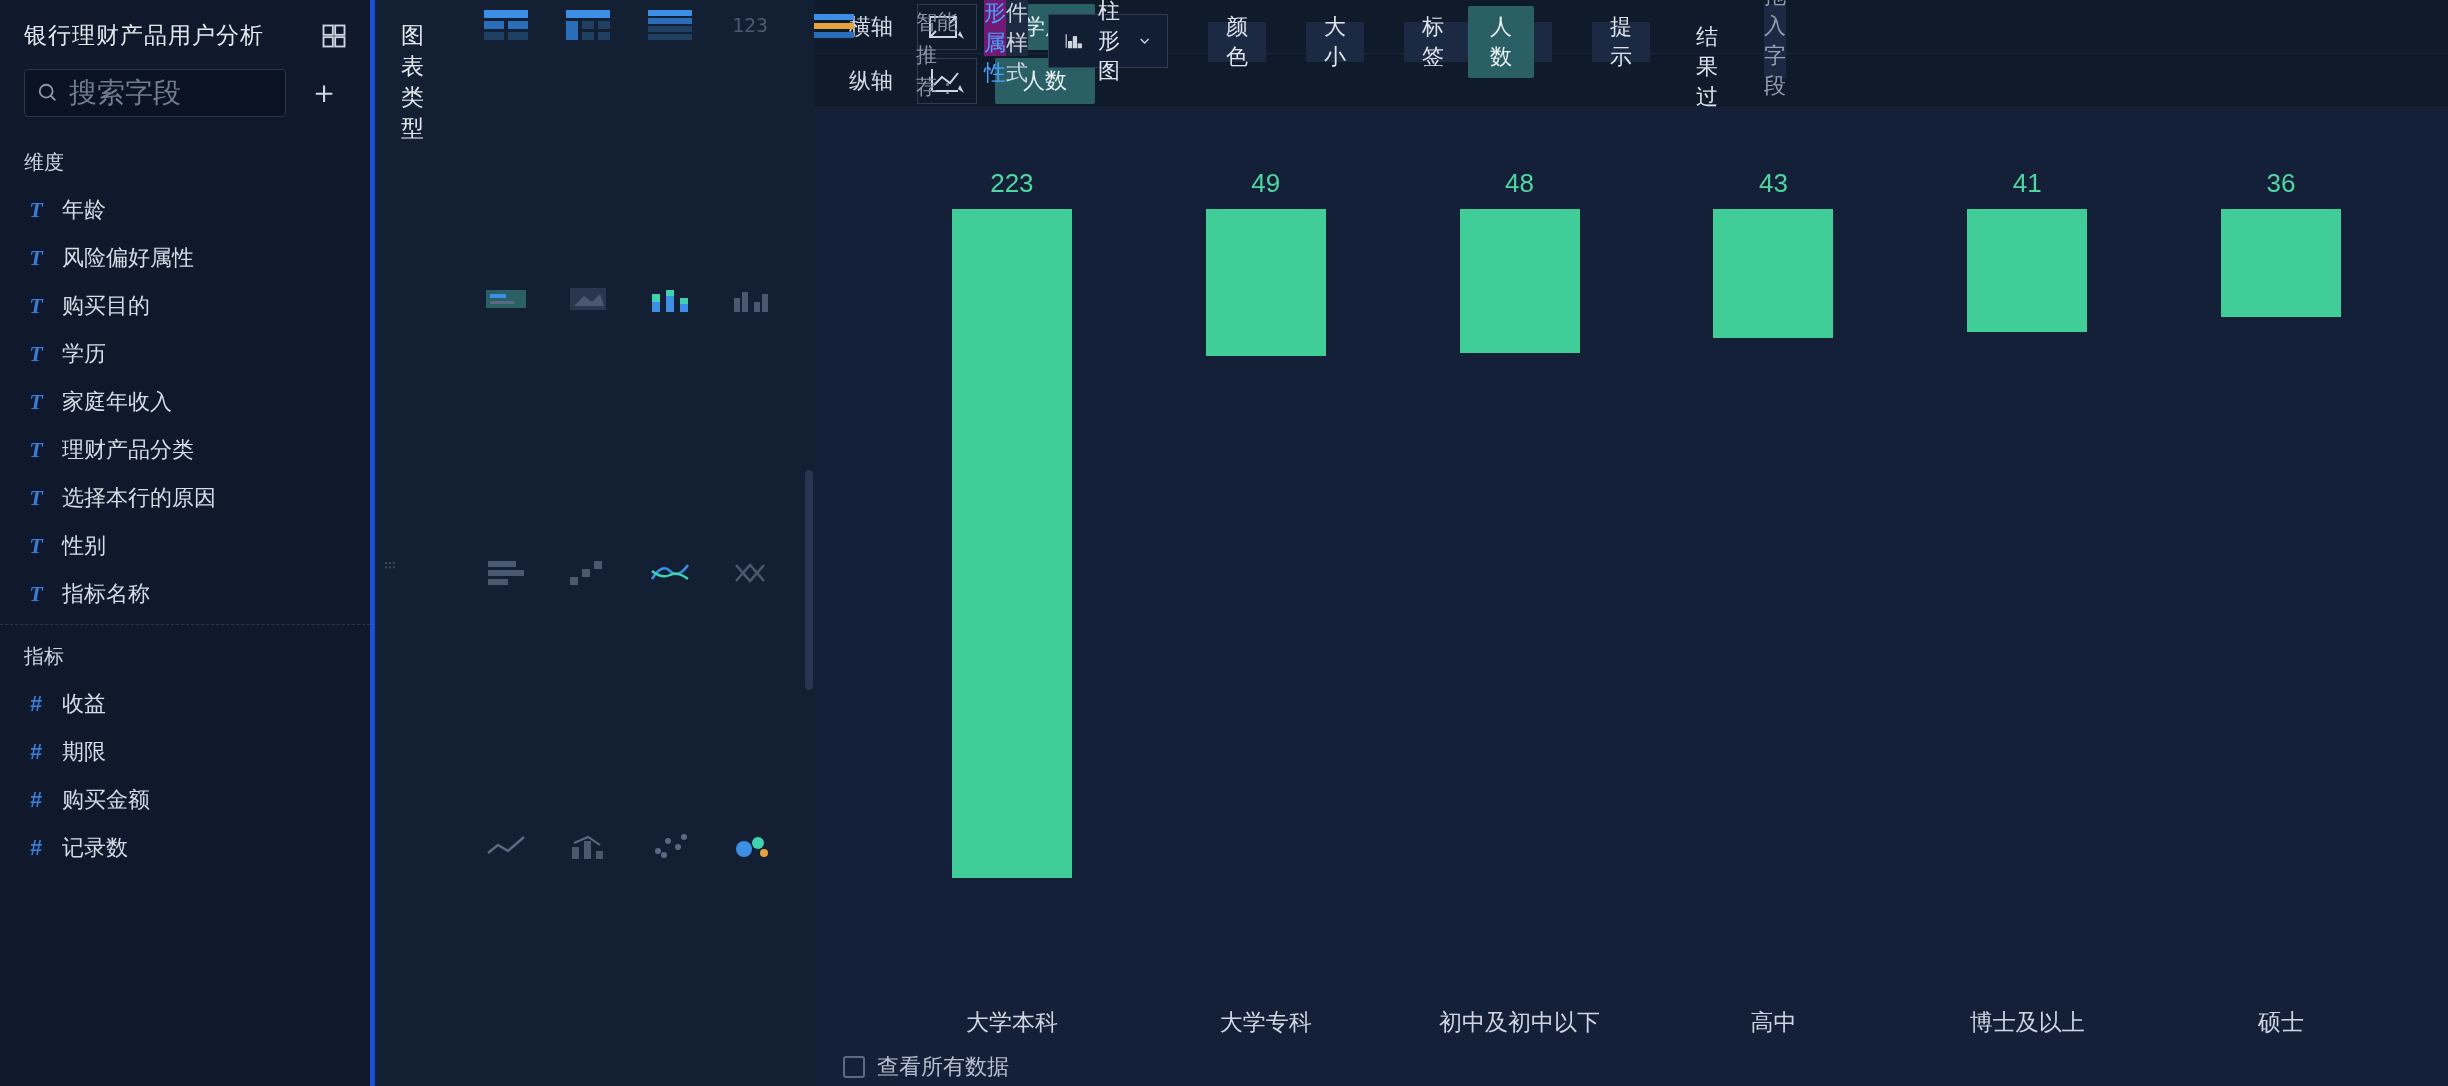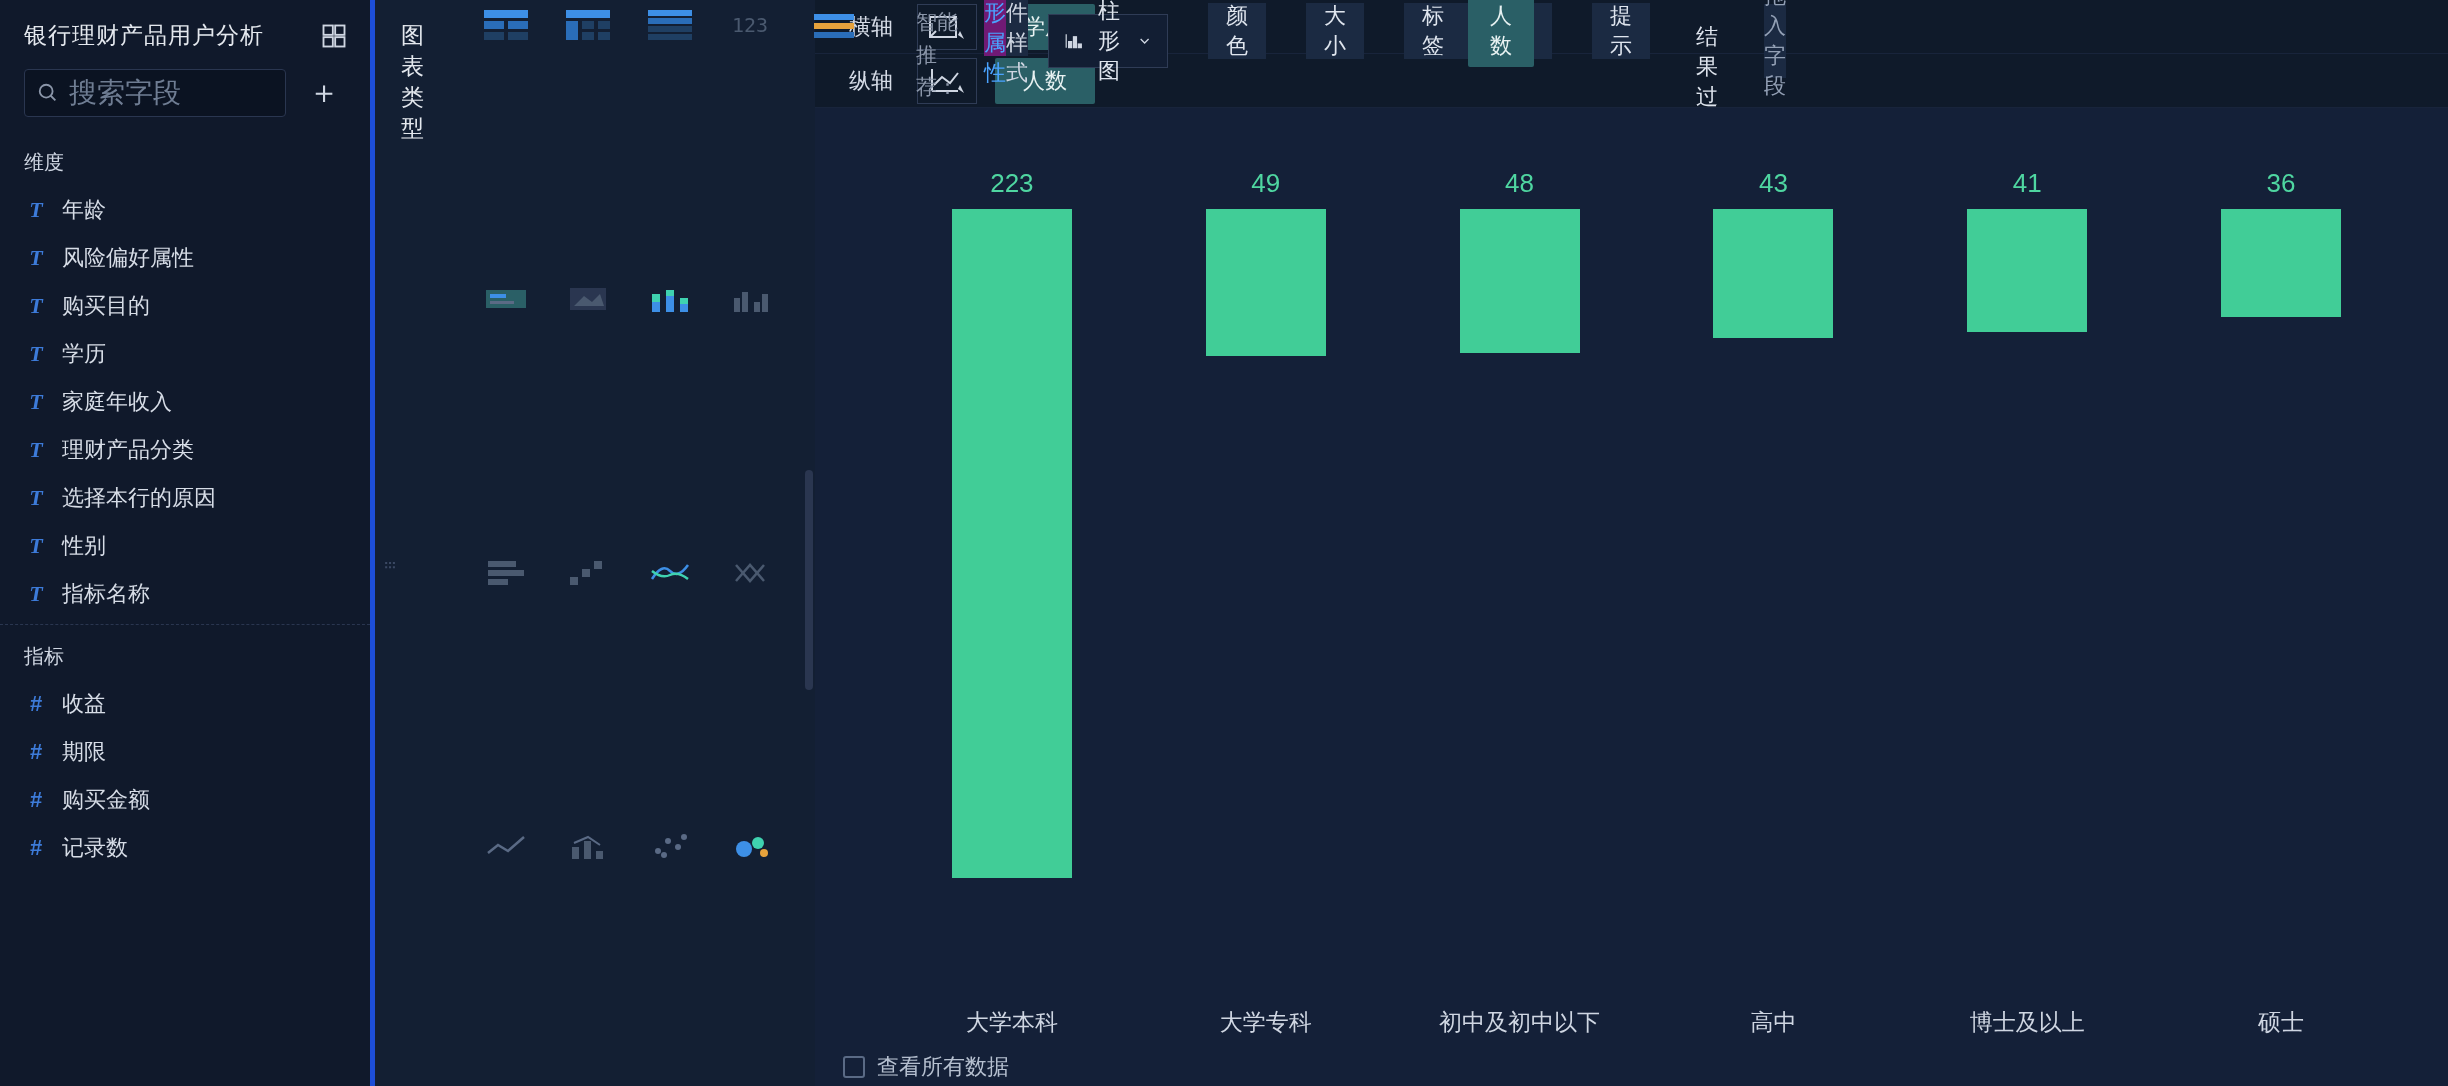--- a/index.html
+++ b/index.html
@@ -26,21 +26,21 @@
   .cfg-title { font-size: 23px; color: #e4e8ee; padding: 20px 26px 14px; }
   .chart-grid { display: grid; grid-template-columns: repeat(5, 60px); gap: 22px 22px; padding: 4px 26px 10px; }
   .chart-type { width: 60px; height: 42px; display: flex; align-items: center; justify-content: center; cursor: pointer; }
   .smart-tip { font-size: 21px; line-height: 1.55; color: #8b96a9; padding: 6px 26px 18px; }
   .tabs { display: flex; }
   .tab { flex: 1; height: 56px; display: flex; align-items: center; justify-content: center; font-size: 22px; cursor: pointer; }
   .tab.active { color: #4aa3ff; background: #701a75; }
   .tab.inactive { color: #cfd6e2; background: #1c2a42; }
   .chart-select { margin: 14px 20px 8px; height: 54px; border: 1px solid #2f3c56; background: #121e33; display: flex; align-items: center; padding: 0 16px; justify-content: space-between; font-size: 22px; color: #dfe5ee; }
   .chart-select .left { display: flex; align-items: center; gap: 16px; }
-  .pill-row { margin: 3px 20px; background: #1b2a42; height: 56px; display: flex; align-items: center; padding: 16px 18px; font-size: 22px; color: #dfe5ee; gap: 24px; }
+  .pill-row { margin: 22px 20px; background: #1b2a42; height: 40px; display: flex; align-items: center; padding: 16px 18px; font-size: 22px; color: #dfe5ee; gap: 24px; }
   .pill { background: #2a5f66; color: #e8f2f2; padding: 6px 22px; border-radius: 2px; font-size: 22px; }
   .filter-title { font-size: 22px; color: #dfe5ee; padding: 22px 26px 10px; }
   .drop-area { margin: 4px 20px 0; background: #1b2a42; height: 74px; display: flex; align-items: center; justify-content: center; font-size: 22px; color: #93a0b5; }
   .cfg-scrollbar { position: absolute; right: 2px; top: 470px; width: 8px; height: 220px; background: #2a3650; border-radius: 4px; }
   .grip { position:absolute; left:6px; top:560px; color:#3a4863; font-size:14px; letter-spacing:-2px; writing-mode: vertical-rl; }
 
   
   .chart-area { flex: 1; display: flex; flex-direction: column; }
   .axis-bar { display: flex; align-items: center; gap: 18px; padding: 12px 28px; border-bottom: 1px solid #18243b; height: 54px; }
   .axis-label { width: 56px; font-size: 22px; color: #d5dbe6; text-align: center; }

